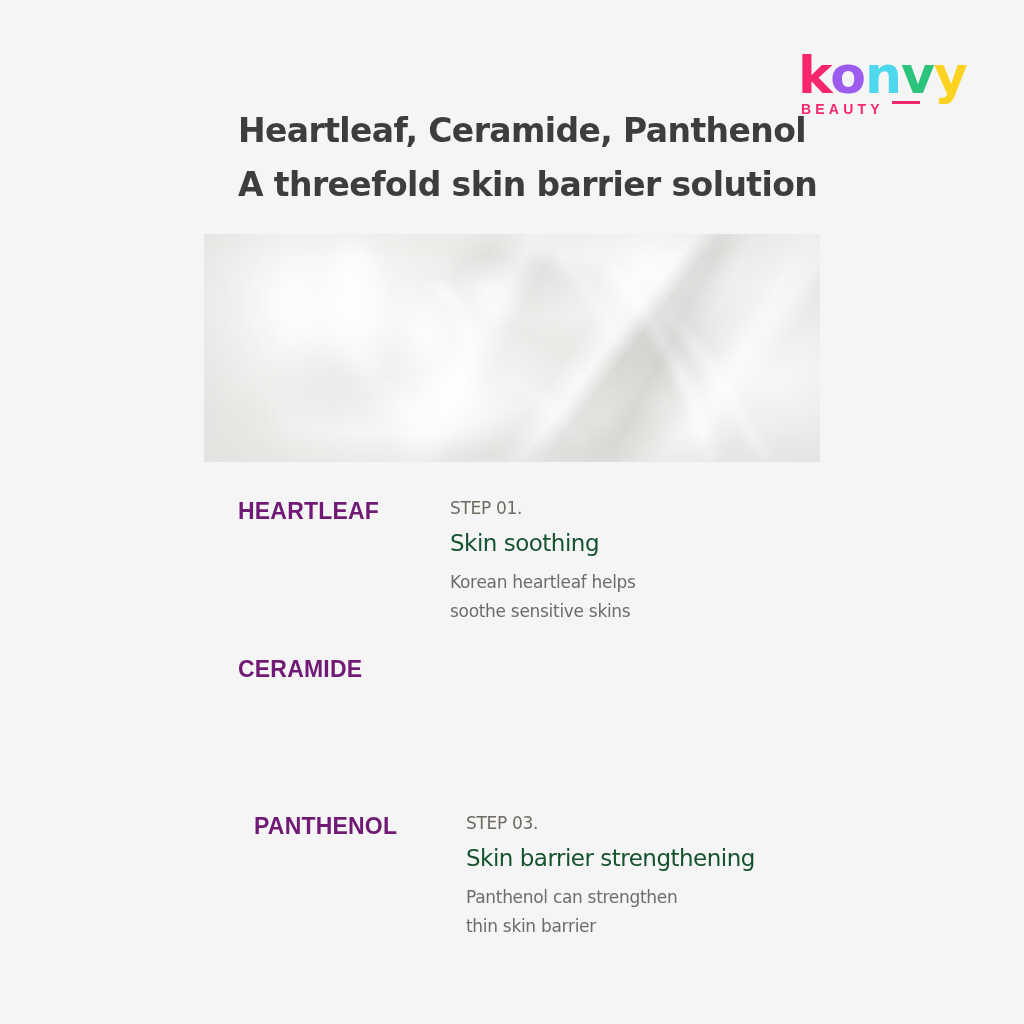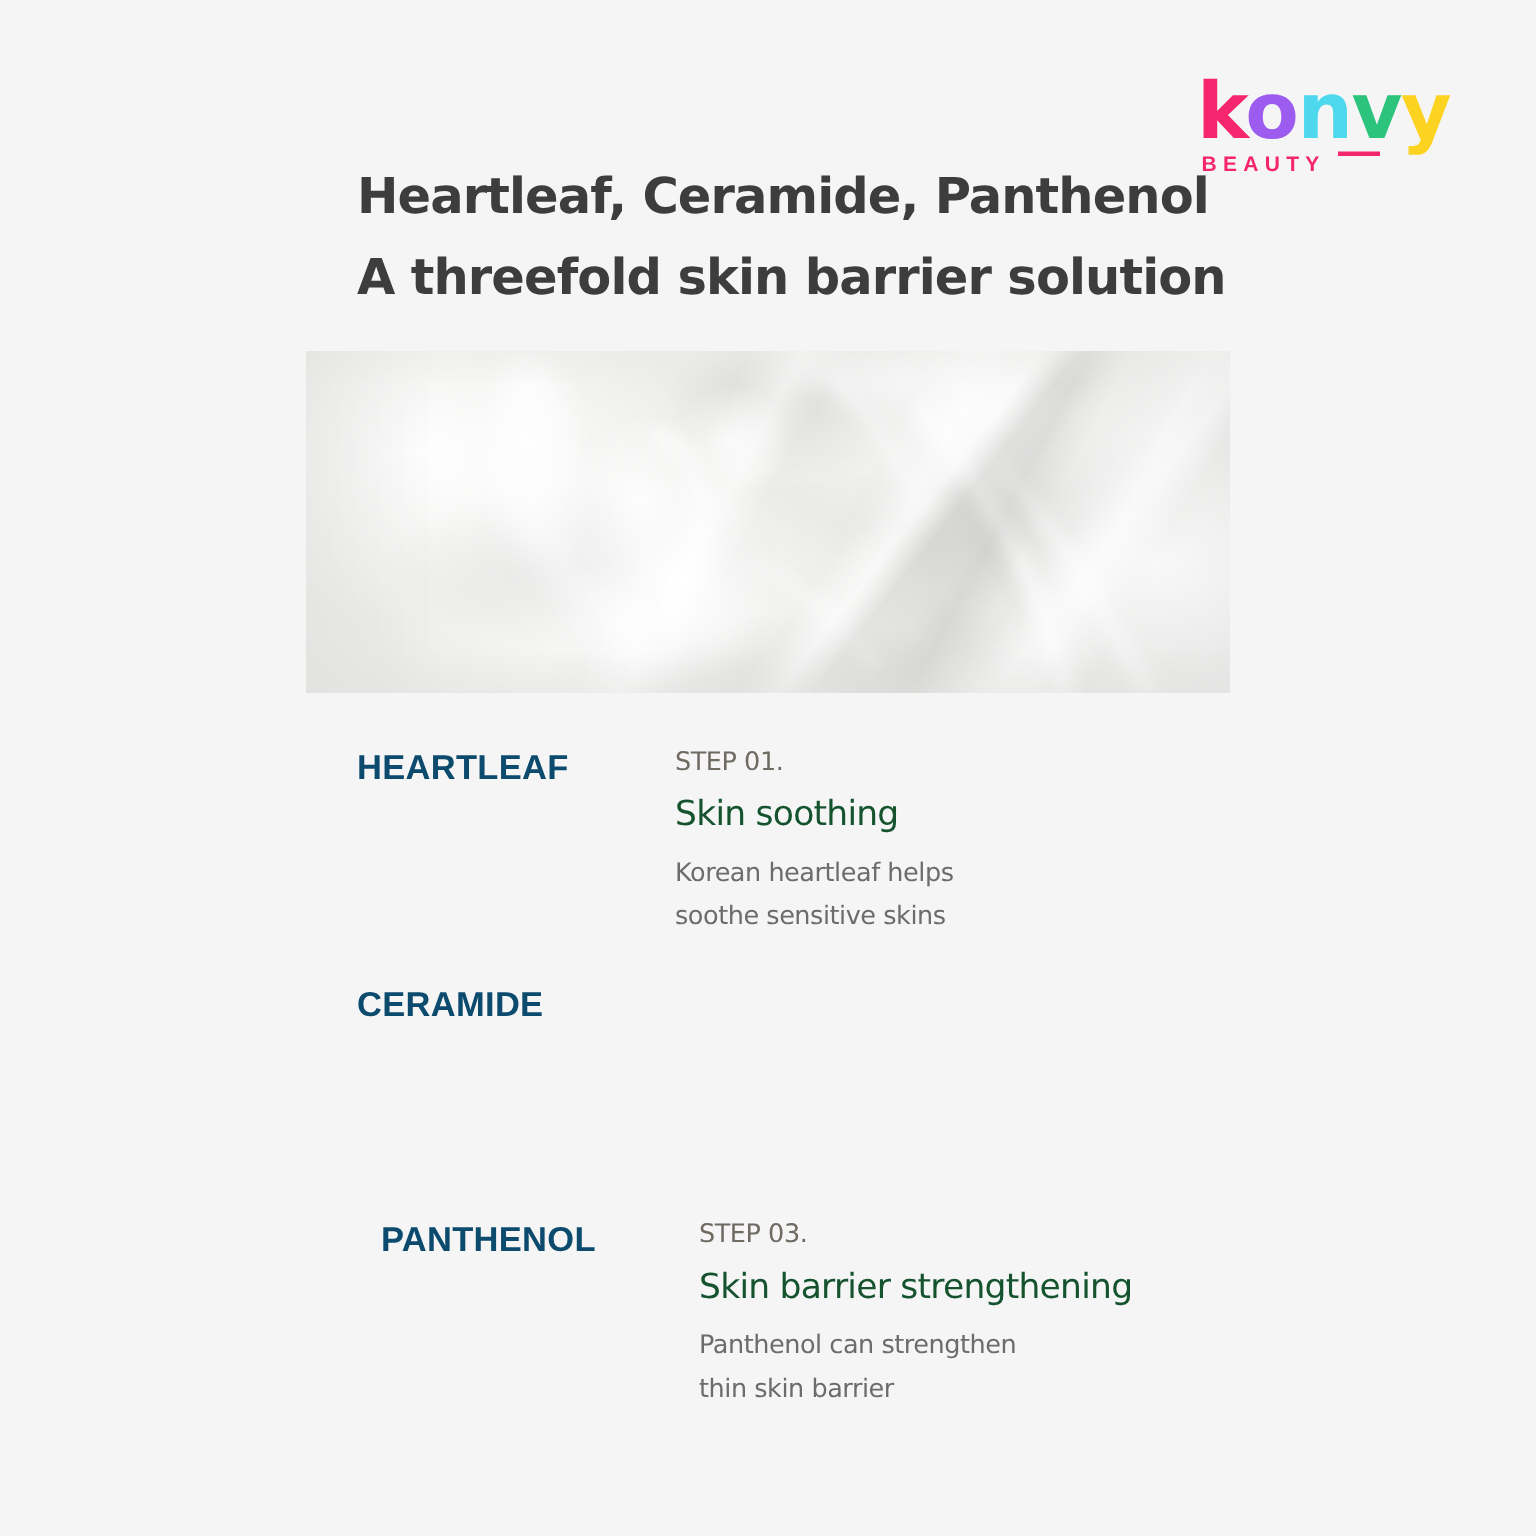--- a/index.html
+++ b/index.html
@@ -175,21 +175,21 @@
   .ing-row.r1 { height: 158px; }
   .ing-row.r2 { height: 157px; }
   .ing-row.r3 { height: 150px; margin-left: 16px; }
 
   .ing-name {
     width: 212px;
     flex: none;
     font-family: "Liberation Sans", sans-serif;
     font-size: 23px;
     font-weight: bold;
-    color: #0c4a6e;
+    color: #701a75;
     letter-spacing: 0.2px;
     line-height: 30px;
     padding-top: 4px;
     white-space: nowrap;
   }
   .ing-body {
     flex: 1;
     padding-top: 0;
   }
   .ing-step {

